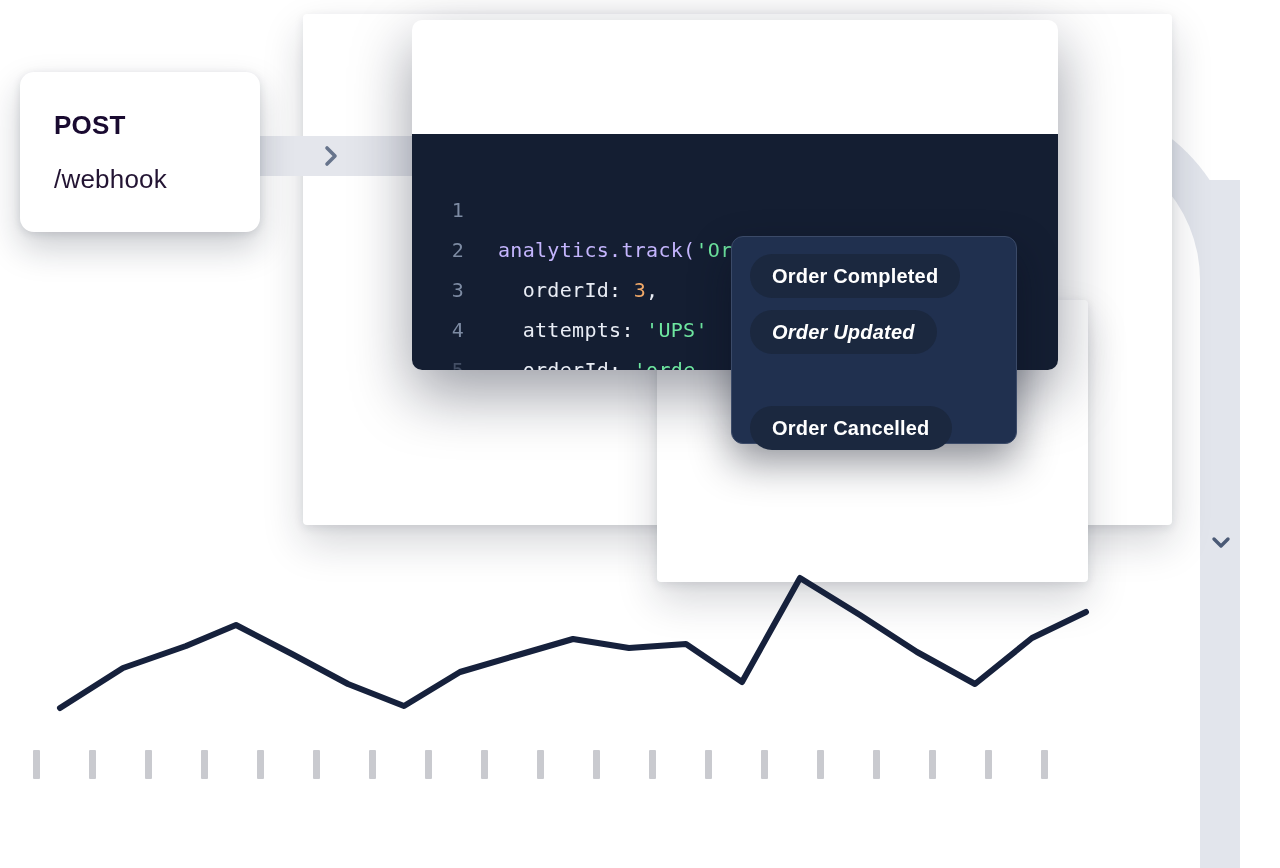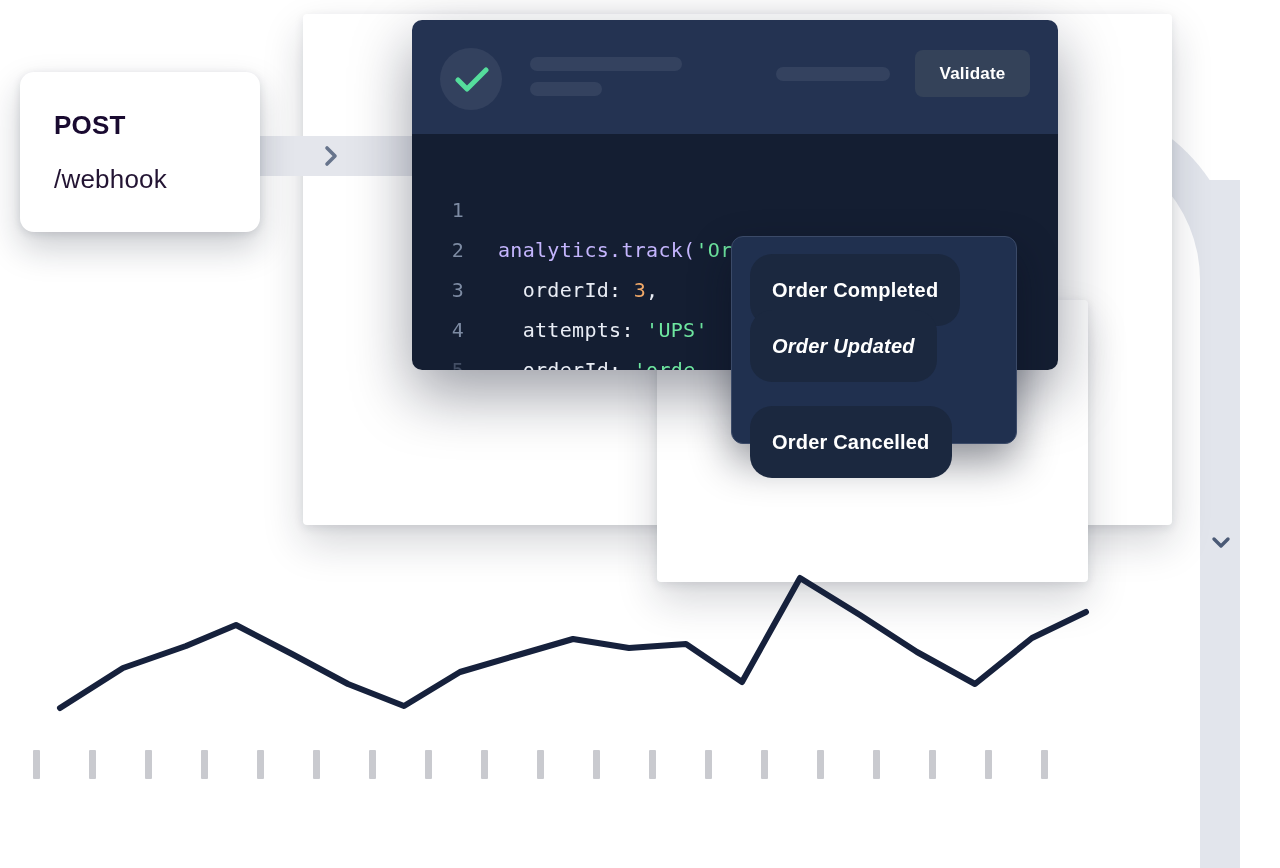--- a/index.html
+++ b/index.html
@@ -107,21 +107,21 @@
   .dim{opacity:0.45;}
 
   
   .dropdown{
     position:absolute;left:731px;top:236px;width:284px;height:206px;
     background:#20304f;border:1px solid #3b4a68;border-radius:12px;
     box-shadow:0 18px 40px rgba(8,13,28,0.45);
   }
   .dd-item{
     position:absolute;left:18px;height:44px;border-radius:22px;
-    background:#1b283f;display:flex;align-items:center;padding:14px 22px;
+    background:#1b283f;display:flex;align-items:center;padding:0 22px;
     color:#ffffff;font-size:20px;font-weight:bold;letter-spacing:0.2px;
     white-space:nowrap;
   }
   .dd-0{top:17px;}
   .dd-1{top:73px;font-style:italic;}
   .dd-2{top:129px;margin-top:40px;}
 
   
   .chart-wrap{position:absolute;left:0;top:560px;width:1180px;height:300px;}
   .chart-svg{position:absolute;left:0;top:0;}
@@ -151,31 +151,20 @@
     </svg>
   </div>
 
   <div class="post-card">
     <div class="post-method">POST</div>
     <div class="post-path">/webhook</div>
   </div>
 
   <div class="editor">
 
-    <div class="editor-header">
-      <div class="check-circle">
-        <svg width="34" height="28" viewBox="0 0 34 28">
-          <path d="M3 14 L12 23 L31 4" fill="none" stroke="#55dd9c" stroke-width="5" stroke-linecap="round" stroke-linejoin="round"></path>
-        </svg>
-      </div>
-      <div class="skel skel-1"></div>
-      <div class="skel skel-2"></div>
-      <div class="skel skel-3"></div>
-      <div class="validate-btn">Validate</div>
-    </div>
 
     <div class="editor-body">
 
       <div class="code-line" style="top:16px;">
         <span class="ln">1</span>
         <span class="code-txt"><span class="t-fn">analytics.track(</span><span class="t-str">'Ord </span><span class="t-punct">, {</span></span>
       </div>
 
       <div class="code-line" style="top:56px;">
         <span class="ln">2</span>

